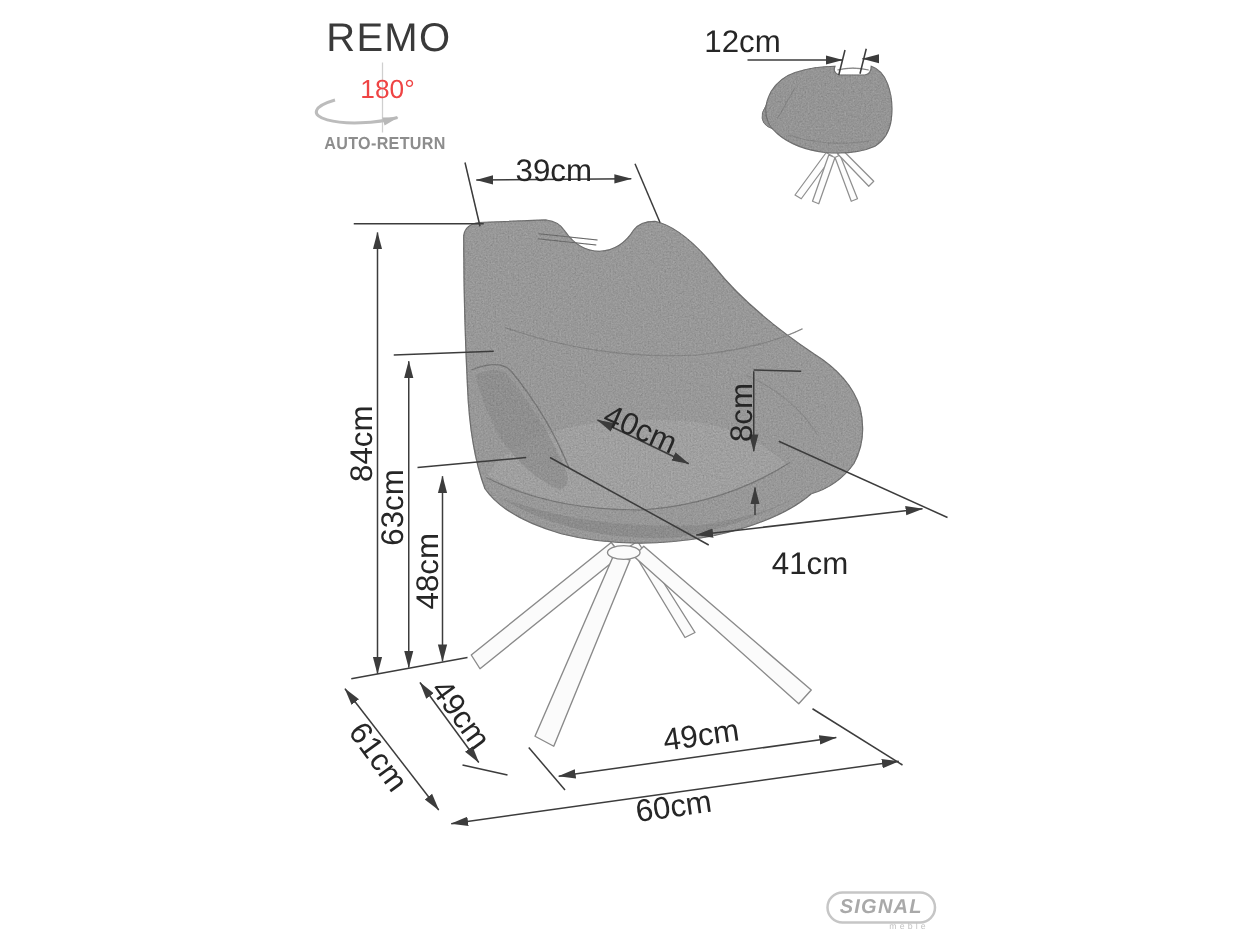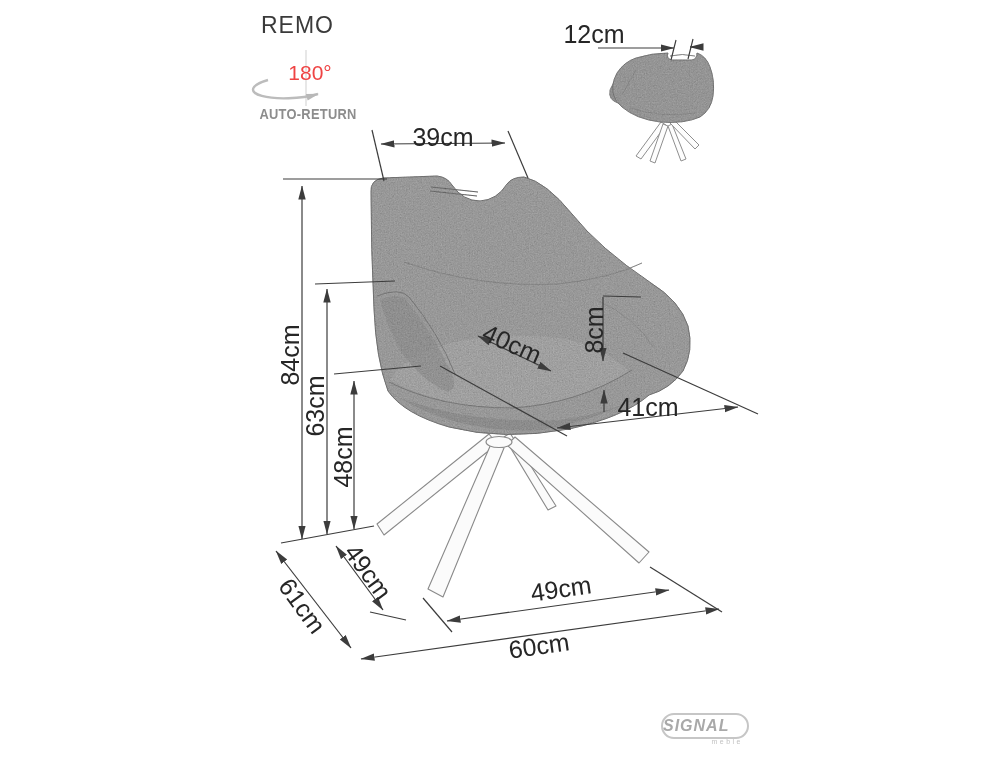--- a/index.html
+++ b/index.html
@@ -1,29 +1,29 @@
 <!DOCTYPE html>
 <html><head>
 <meta charset="utf-8">
 <style>
   html,body{margin:0;padding:0;background:#fff;}
   .stage{position:relative;width:995px;height:761px;background:#fff;overflow:hidden;
          font-family:"Liberation Sans",sans-serif;}
   .stage svg{position:absolute;left:0;top:0;}
   .lbl{position:absolute;font-size:25px;color:#262626;white-space:nowrap;
        transform:translate(-50%,-50%) rotate(var(--r,0deg));line-height:1;}
-  .remo{position:absolute;left:261px;top:14px;font-size:23px;letter-spacing:1px;
+  .remo{position:absolute;left:261px;top:14px;font-size:32px;letter-spacing:1px;
         color:#3a3a3a;line-height:1;}
   .deg{position:absolute;left:310px;top:72px;transform:translate(-50%,-50%);
        font-size:21px;color:#ef4444;line-height:1;}
   .autoret{position:absolute;left:308px;top:114px;transform:translate(-50%,-50%) scaleX(.92);
        font-size:14px;font-weight:bold;color:#8d8d8d;letter-spacing:.3px;line-height:1;}
   .logo{position:absolute;left:661px;top:713px;width:90px;height:34px;}
   .logo-pill{width:84px;height:22px;border:2px solid #c6c6c6;border-radius:13px;
-       display:flex;align-items:center;}
+       display:flex;align-items:center;justify-content:center;}
   .logo-pill span{font-style:italic;font-weight:900;font-size:16px;color:#a9a9a9;
        letter-spacing:1px;line-height:1;}
   .logo-sub{position:absolute;right:8px;top:25px;font-size:7px;letter-spacing:2.5px;
        color:#c2c2c2;line-height:1;}
 </style>
 </head>
 <body>
 
 <div class="stage">
 
@@ -134,21 +134,21 @@
   <div class="deg">180°</div>
   <div class="autoret">AUTO-RETURN</div>
 
   <div class="lbl" style="left:443px;top:137px;--r:0deg">39cm</div>
   <div class="lbl" style="left:594px;top:34px;--r:0deg">12cm</div>
   <div class="lbl" style="left:290px;top:355px;--r:-90deg">84cm</div>
   <div class="lbl" style="left:315px;top:406px;--r:-90deg">63cm</div>
   <div class="lbl" style="left:343px;top:457px;--r:-90deg">48cm</div>
   <div class="lbl" style="left:594px;top:330px;--r:-90deg">8cm</div>
   <div class="lbl" style="left:512px;top:344px;--r:24deg">40cm</div>
-  <div class="lbl" style="left:648px;top:407px;--r:0deg">41cm</div>
+  <div class="lbl" style="left:648px;top:452px;--r:0deg">41cm</div>
   <div class="lbl" style="left:368px;top:572px;--r:54deg">49cm</div>
   <div class="lbl" style="left:302px;top:606px;--r:54deg">61cm</div>
   <div class="lbl" style="left:561px;top:589px;--r:-8deg">49cm</div>
   <div class="lbl" style="left:539px;top:646px;--r:-8deg">60cm</div>
 
   <div class="logo">
     <div class="logo-pill">
       <span>SIGNAL</span>
     </div>
     <div class="logo-sub">meble</div>

